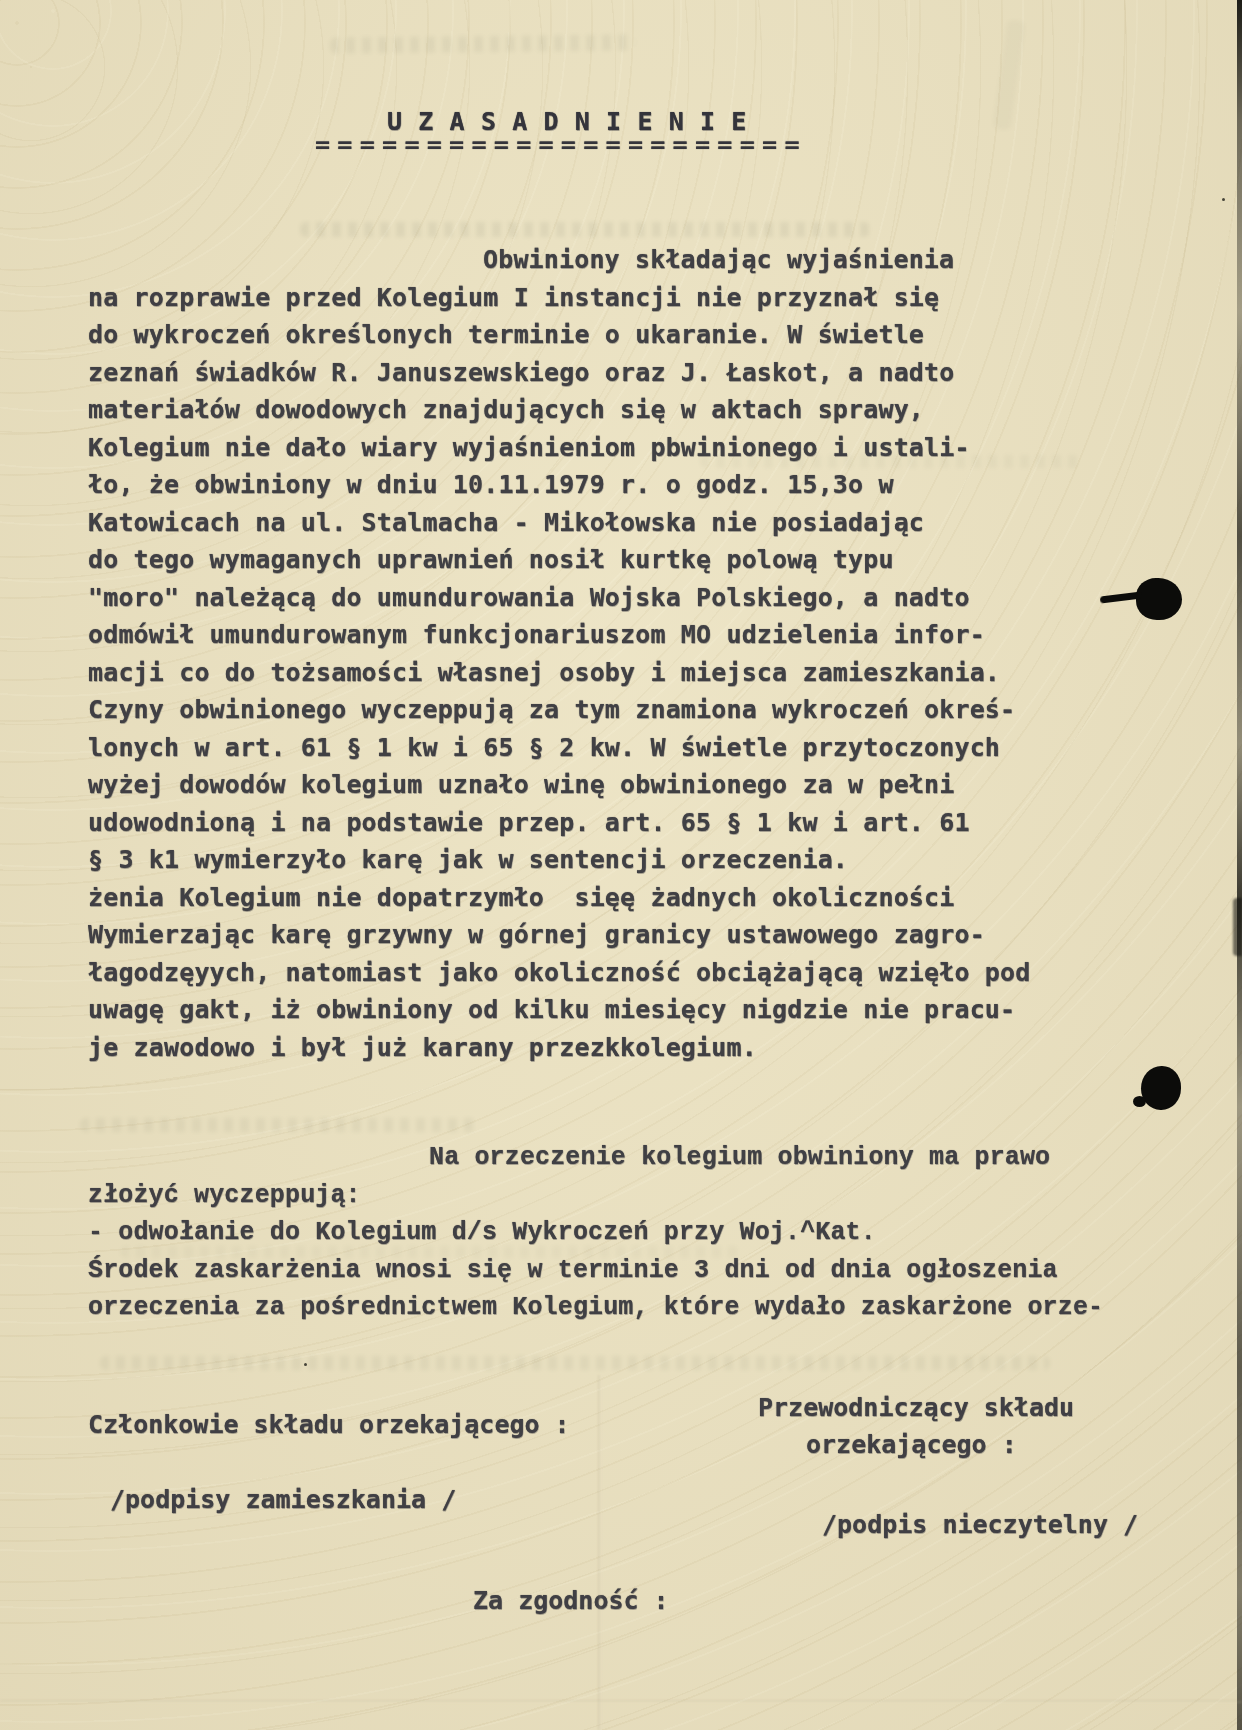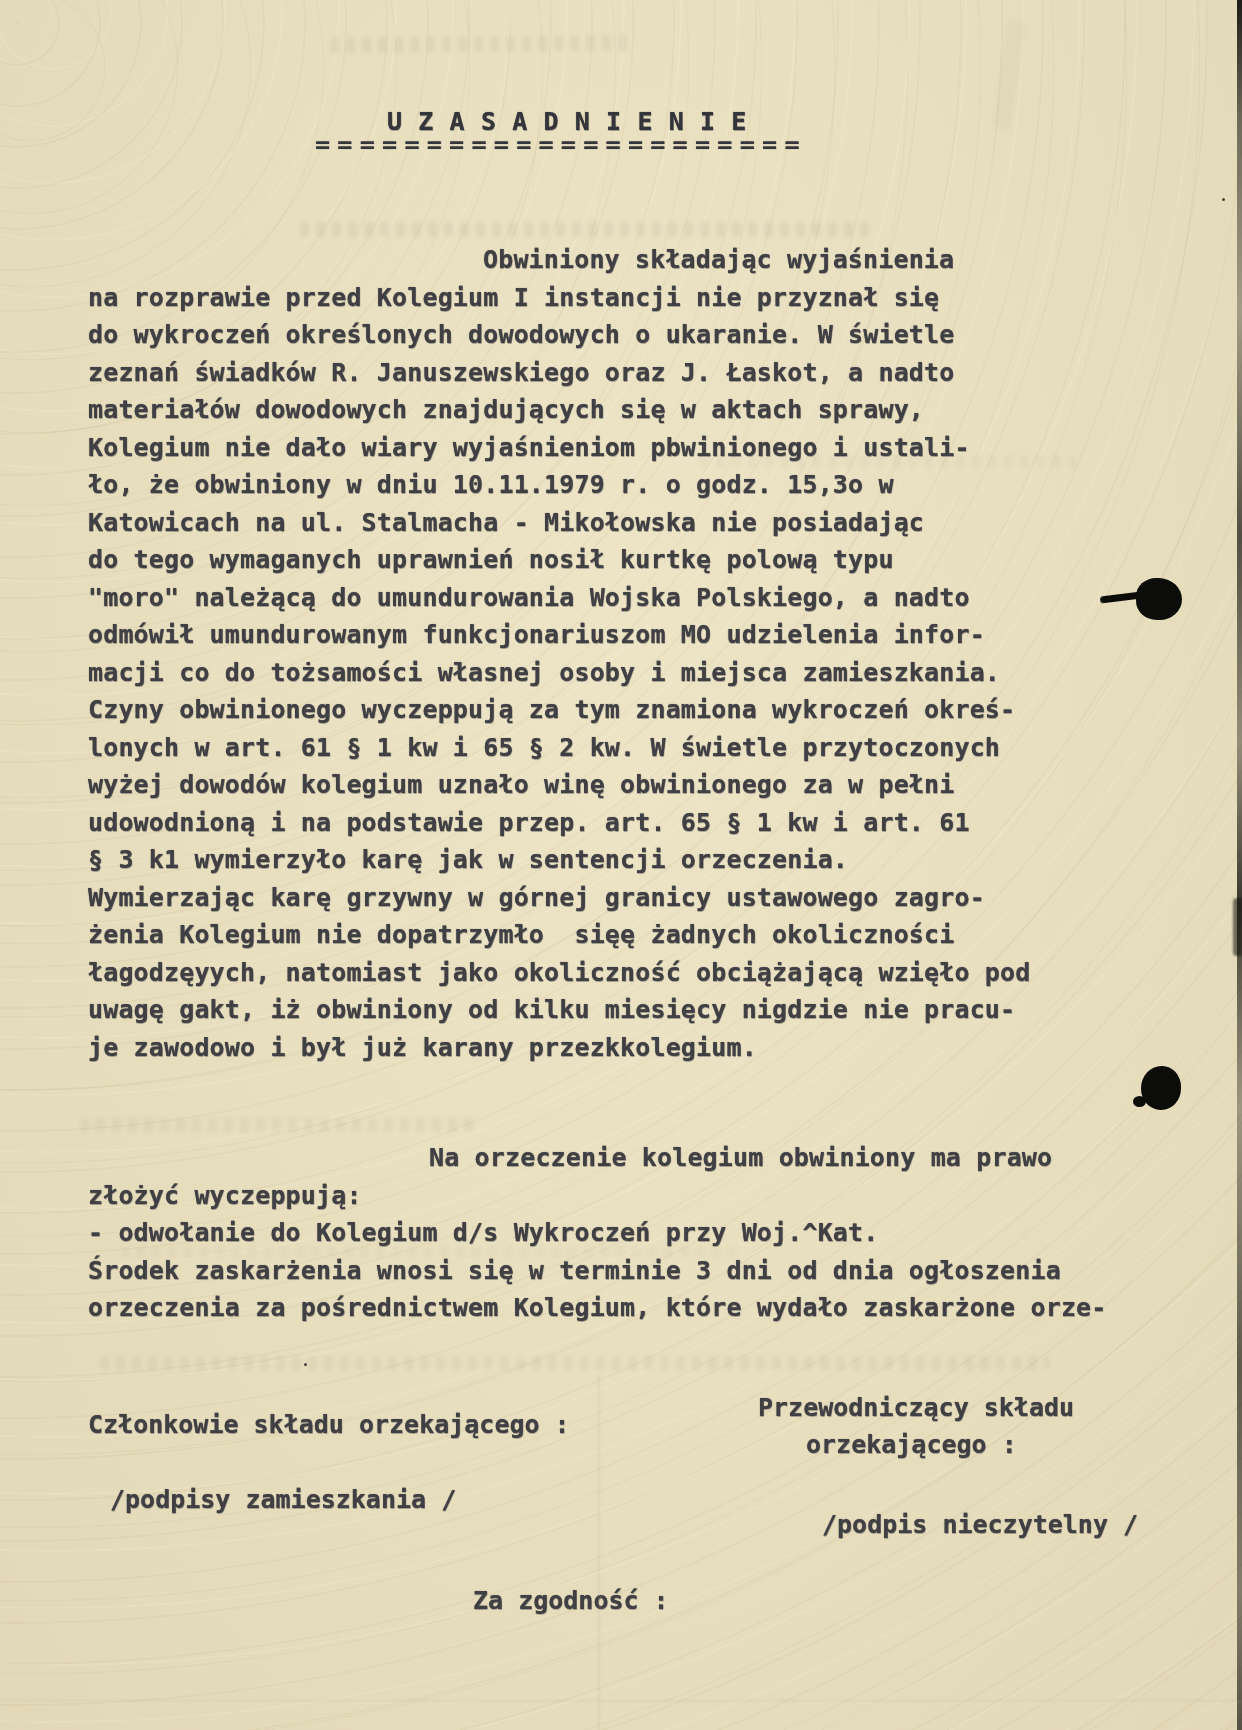--- a/index.html
+++ b/index.html
@@ -25,21 +25,21 @@
     position:absolute;left:387px;top:107px;
     font-size:25px;line-height:30px;letter-spacing:0.6px;white-space:pre;
   }
   .title-underline{
     position:absolute;left:315px;top:130px;
     font-size:25px;line-height:30px;letter-spacing:7.3px;white-space:pre;
     transform:scaleY(0.85);
   }
   .para{position:absolute;left:88px;width:1080px;}
   .para1{top:241px;}
-  .para2{top:1139px;}
+  .para2{top:1139px;font-family:Liberation Mono, monospace;}
   .line{
     font-size:25px;line-height:37.5px;letter-spacing:0.15px;
     white-space:pre;opacity:0.93;
   }
   .para1 .line:first-child{text-indent:395px;}
   .para2 .line:first-child{text-indent:341px;}
   .sig-block{position:absolute;font-size:25px;line-height:37.5px;white-space:pre;opacity:0.93;}
   .members-label{left:88px;top:1389px;margin-top:17px;}
   .chair-line1{left:758px;top:1389px;}
   .chair-line2{left:806px;top:1426px;}
@@ -107,37 +107,37 @@
   <div class="ghost g5"></div>
   <div class="ghost g6"></div>
   <div class="ghost g7"></div>
 
   <div class="title ink">U Z A S A D N I E N I E</div>
   <div class="title-underline ink">======================</div>
 
   <div class="para para1">
     <div class="line ink">Obwiniony składając wyjaśnienia</div>
     <div class="line ink">na rozprawie przed Kolegium I instancji nie przyznał się</div>
-    <div class="line ink">do wykroczeń określonych dowodowych o ukaranie. W świetle</div>
+    <div class="line ink">do wykroczeń określonych terminie o ukaranie. W świetle</div>
     <div class="line ink">zeznań świadków R. Januszewskiego oraz J. Łaskot, a nadto</div>
     <div class="line ink">materiałów dowodowych znajdujących się w aktach sprawy,</div>
     <div class="line ink">Kolegium nie dało wiary wyjaśnieniom pbwinionego i ustali-</div>
     <div class="line ink">ło, że obwiniony w dniu 10.11.1979 r. o godz. 15,3o w</div>
     <div class="line ink">Katowicach na ul. Stalmacha - Mikołowska nie posiadając</div>
     <div class="line ink">do tego wymaganych uprawnień nosił kurtkę polową typu</div>
     <div class="line ink">"moro" należącą do umundurowania Wojska Polskiego, a nadto</div>
     <div class="line ink">odmówił umundurowanym funkcjonariuszom MO udzielenia infor-</div>
     <div class="line ink">macji co do tożsamości własnej osoby i miejsca zamieszkania.</div>
     <div class="line ink">Czyny obwinionego wyczeppują za tym znamiona wykroczeń okreś-</div>
     <div class="line ink">lonych w art. 61 § 1 kw i 65 § 2 kw. W świetle przytoczonych</div>
     <div class="line ink">wyżej dowodów kolegium uznało winę obwinionego za w pełni</div>
     <div class="line ink">udowodnioną i na podstawie przep. art. 65 § 1 kw i art. 61</div>
     <div class="line ink">§ 3 k1 wymierzyło karę jak w sentencji orzeczenia.</div>
+    <div class="line ink">żenia Kolegium nie dopatrzymło  sięę żadnych okoliczności</div>
     <div class="line ink">Wymierzając karę grzywny w górnej granicy ustawowego zagro-</div>
-    <div class="line ink">żenia Kolegium nie dopatrzymło  sięę żadnych okoliczności</div>
     <div class="line ink">łagodzęyych, natomiast jako okoliczność obciążającą wzięło pod</div>
     <div class="line ink">uwagę gakt, iż obwiniony od kilku miesięcy nigdzie nie pracu-</div>
     <div class="line ink">je zawodowo i był już karany przezkkolegium.</div>
   </div>
 
   <div class="para para2">
     <div class="line ink">Na orzeczenie kolegium obwiniony ma prawo</div>
     <div class="line ink">złożyć wyczeppują:</div>
     <div class="line ink">- odwołanie do Kolegium d/s Wykroczeń przy Woj.^Kat.</div>
     <div class="line ink">Środek zaskarżenia wnosi się w terminie 3 dni od dnia ogłoszenia</div>

